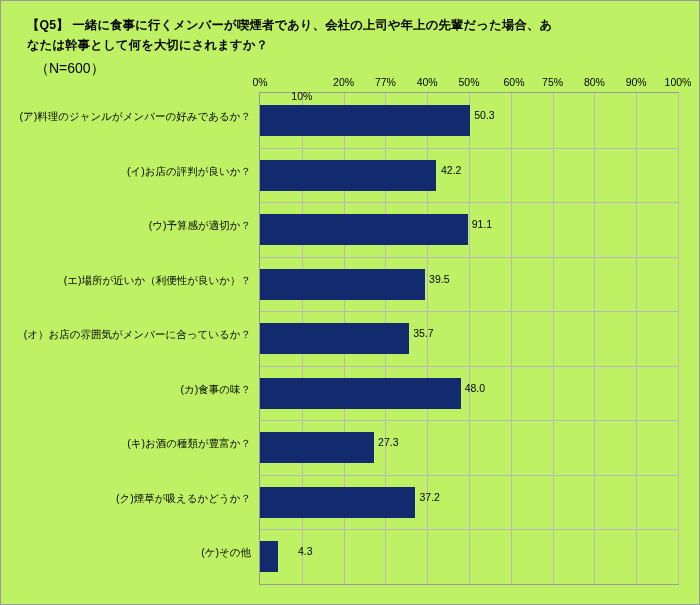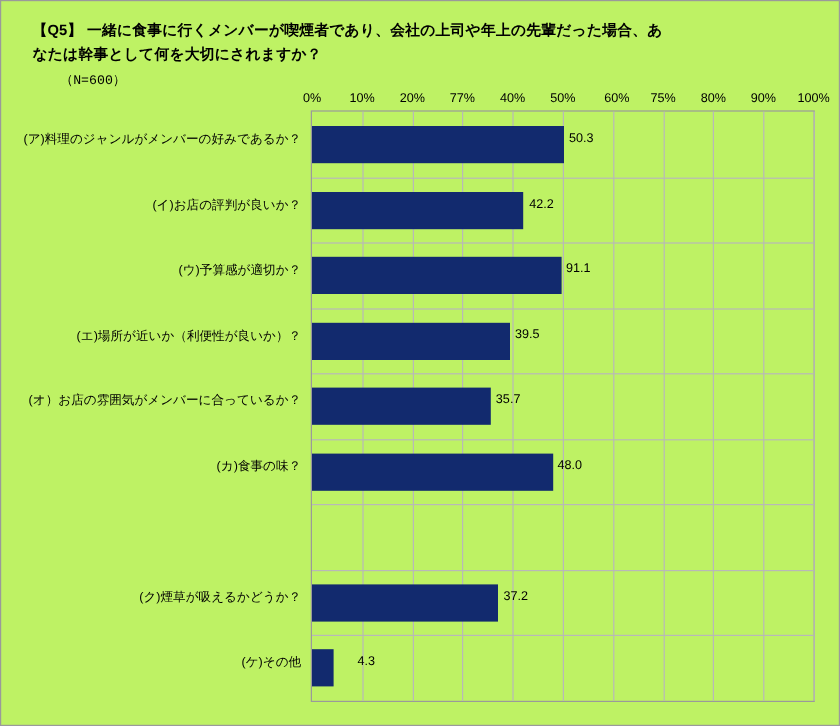--- a/index.html
+++ b/index.html
@@ -27,26 +27,25 @@
     width: 650px;
   }
   .title-line {
     font-size: 12.3px;
     font-weight: bold;
     line-height: 20px;
     letter-spacing: 0.2px;
     white-space: nowrap;
   }
   .subtitle {
-    font-size: 11px;
+    font-size: 14px;
     font-weight: normal;
     line-height: 18px;
     margin-top: 4px;
-    margin-left: 23px;
-    font-family: Liberation Mono, monospace;
+    margin-left: 8px;
   }
   
   #chart {
     position: absolute;
     left: 258px;
     top: 91px;
     width: 420px;
     height: 493px;
   }
   #plot {
@@ -122,21 +121,21 @@
   <div class="title-block">
     <div class="title-line">【Q5】 一緒に食事に行くメンバーが喫煙者であり、会社の上司や年上の先輩だった場合、あ</div>
     <div class="title-line">なたは幹事として何を大切にされますか？</div>
     <div class="subtitle">（N=600）</div>
   </div>
 
   <div id="chart">
     <div id="plot">
         <div class="xtick" style="left: 0px;">0%</div>
         <div class="vgrid" style="left: 41.8px;"></div>
-        <div class="xtick" style="left: 41.8px;">10%</div>
+        <div class="xtick" style="left: 41.8px; margin-top: 14px;">10%</div>
         <div class="vgrid" style="left: 83.6px;"></div>
         <div class="xtick" style="left: 83.6px;">20%</div>
         <div class="vgrid" style="left: 125.4px;"></div>
         <div class="xtick" style="left: 125.4px;">77%</div>
         <div class="vgrid" style="left: 167.2px;"></div>
         <div class="xtick" style="left: 167.2px;">40%</div>
         <div class="vgrid" style="left: 209px;"></div>
         <div class="xtick" style="left: 209px;">50%</div>
         <div class="vgrid" style="left: 250.8px;"></div>
         <div class="xtick" style="left: 254px;">60%</div>
@@ -179,20 +178,25 @@
         <div class="bar-row" style="top: 218.222px; height: 54.5556px;">
           <div class="cat-label">(オ）お店の雰囲気がメンバーに合っているか？</div>
           <div class="bar" style="width: 149.226px; background: rgb(18, 42, 110);"></div>
           <div class="bar-value" style="left: 153.226px;">35.7</div>
         </div>
         <div class="bar-row" style="top: 272.778px; height: 54.5556px;">
           <div class="cat-label">(カ)食事の味？</div>
           <div class="bar" style="width: 200.64px; background: rgb(18, 42, 110);"></div>
           <div class="bar-value" style="left: 204.64px;">48.0</div>
         </div>
+        <div class="bar-row" style="top: 327.333px; height: 54.5556px;">
+          <div class="cat-label">(キ)お酒の種類が豊富か？</div>
+          <div class="bar" style="width: 114.114px; background: rgb(18, 42, 110);"></div>
+          <div class="bar-value" style="left: 118.114px;">27.3</div>
+        </div>
         <div class="bar-row" style="top: 381.889px; height: 54.5556px;">
           <div class="cat-label">(ク)煙草が吸えるかどうか？</div>
           <div class="bar" style="width: 155.496px; background: rgb(18, 42, 110);"></div>
           <div class="bar-value" style="left: 159.496px;">37.2</div>
         </div>
         <div class="bar-row" style="top: 436.444px; height: 54.5556px;">
           <div class="cat-label">(ケ)その他</div>
           <div class="bar" style="width: 17.974px; background: rgb(18, 42, 110);"></div>
           <div class="bar-value" style="left: 21.974px; margin-left: 16px;">4.3</div>
         </div>

